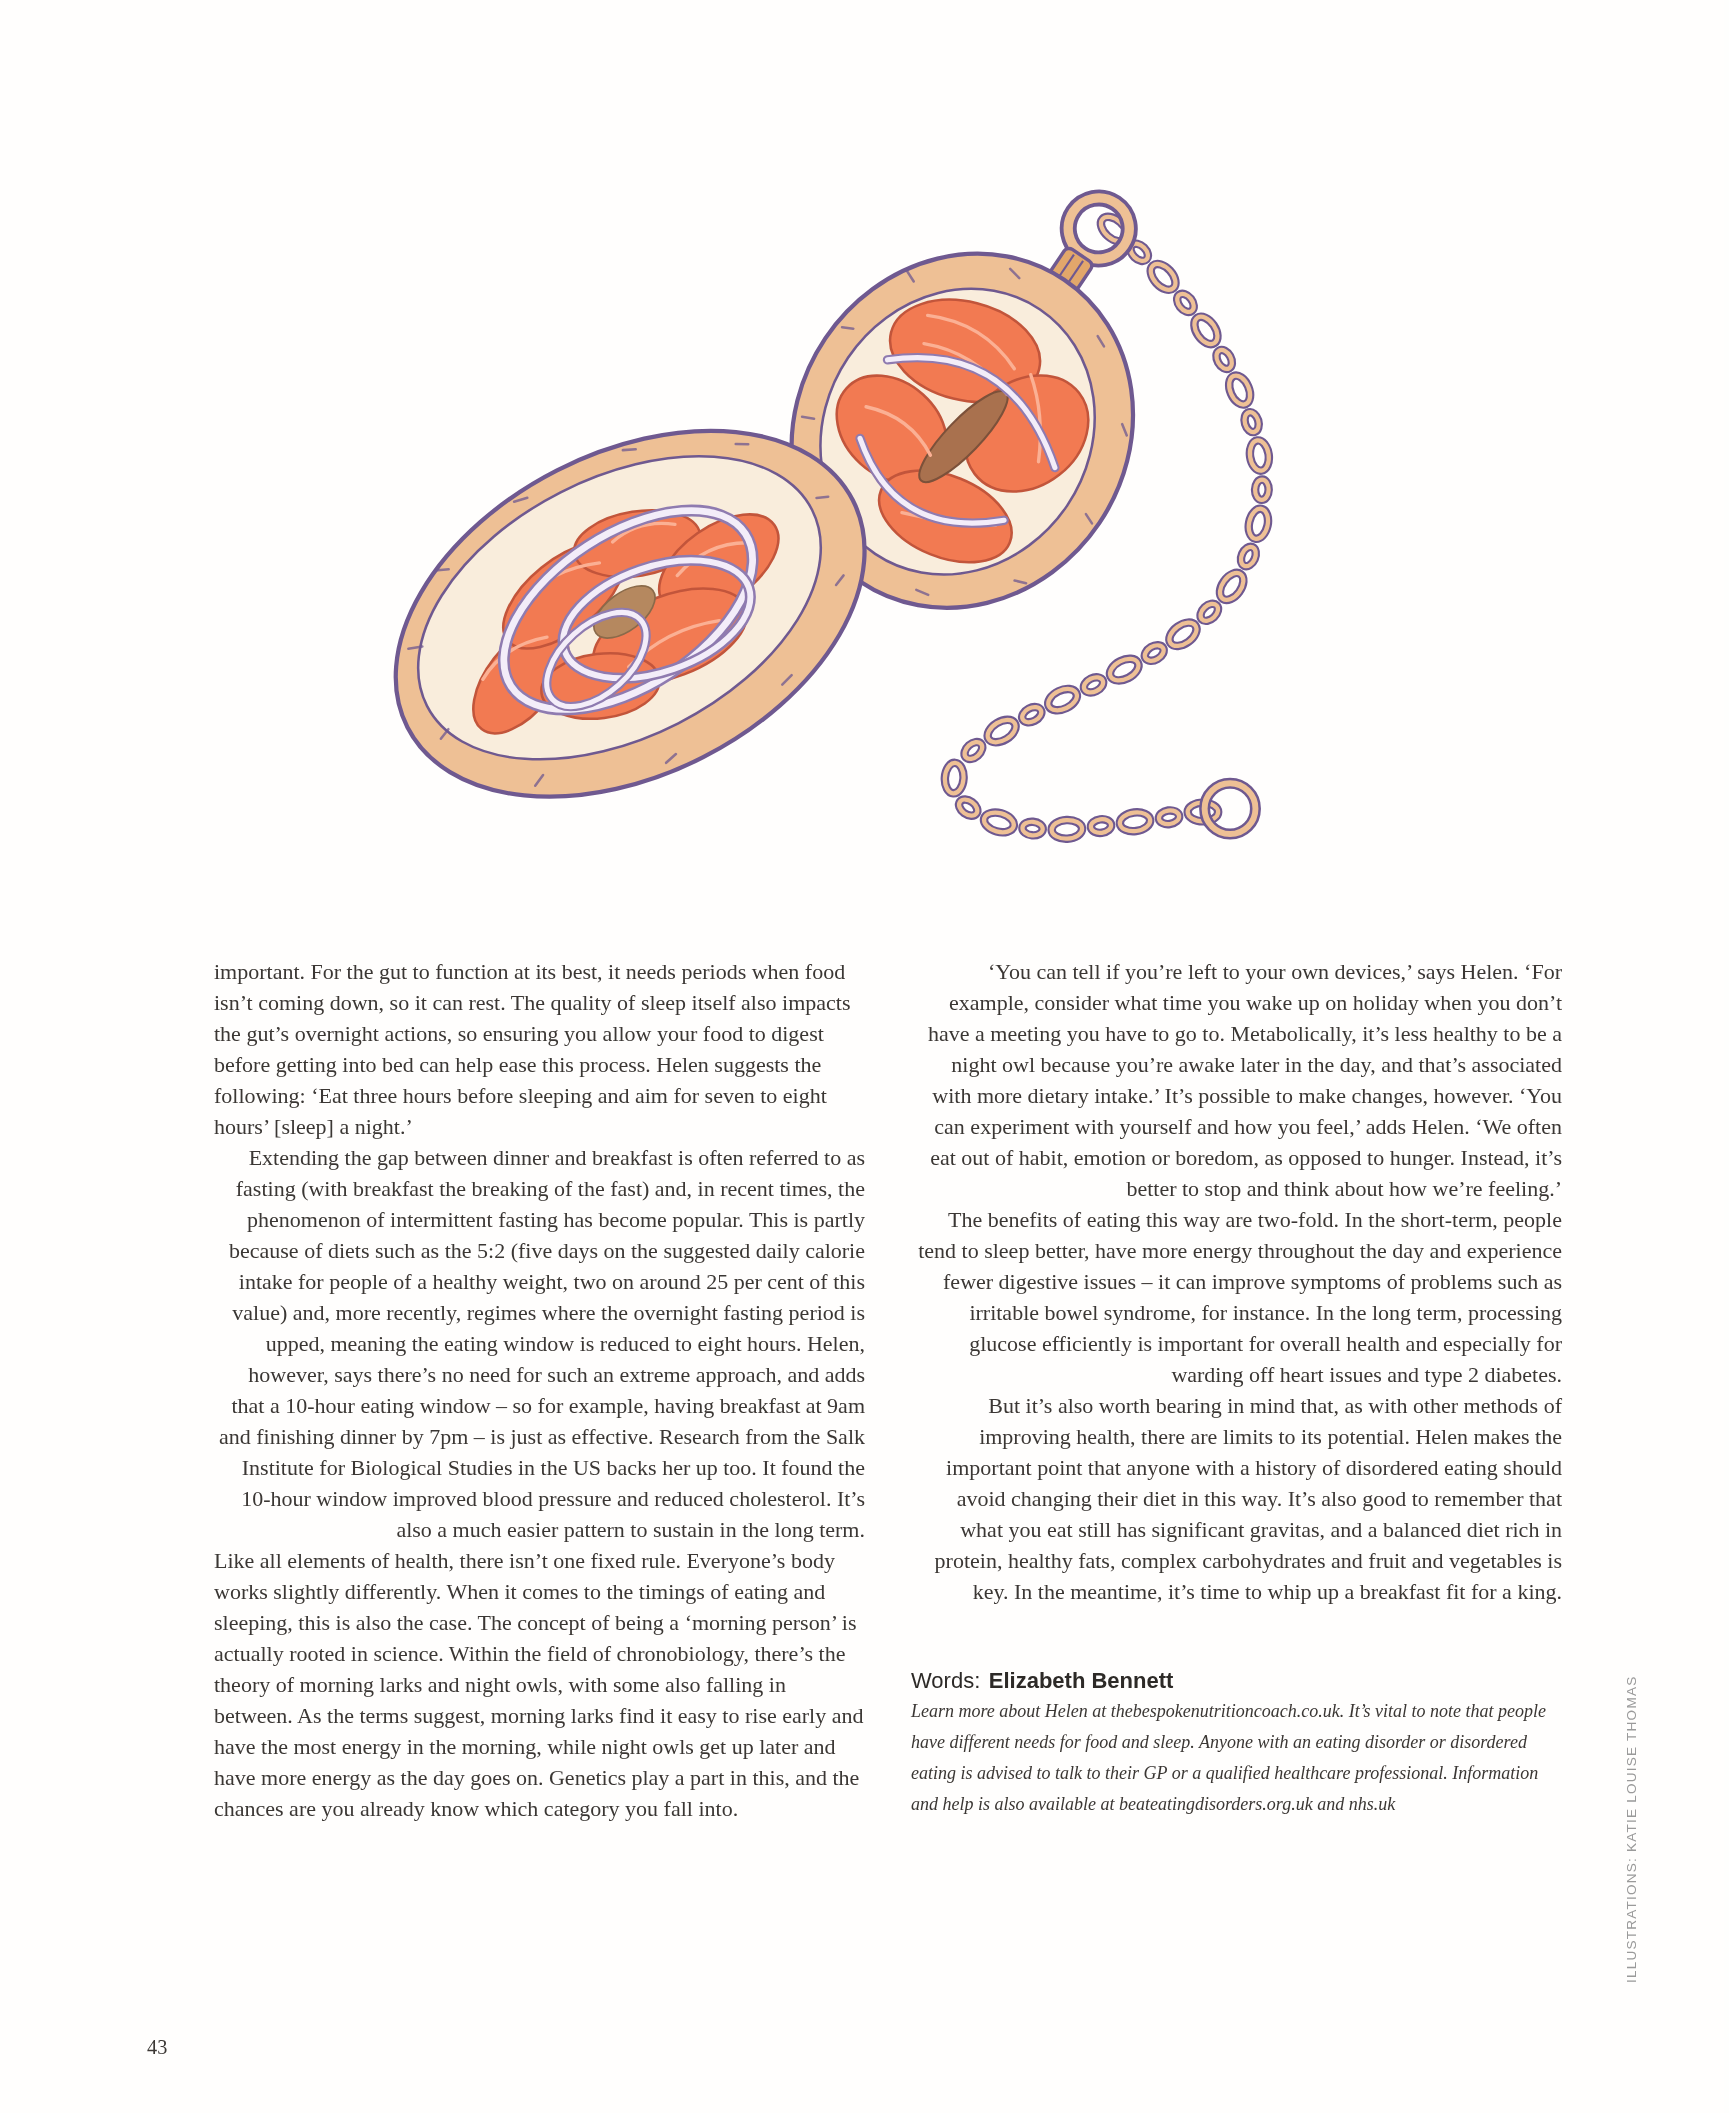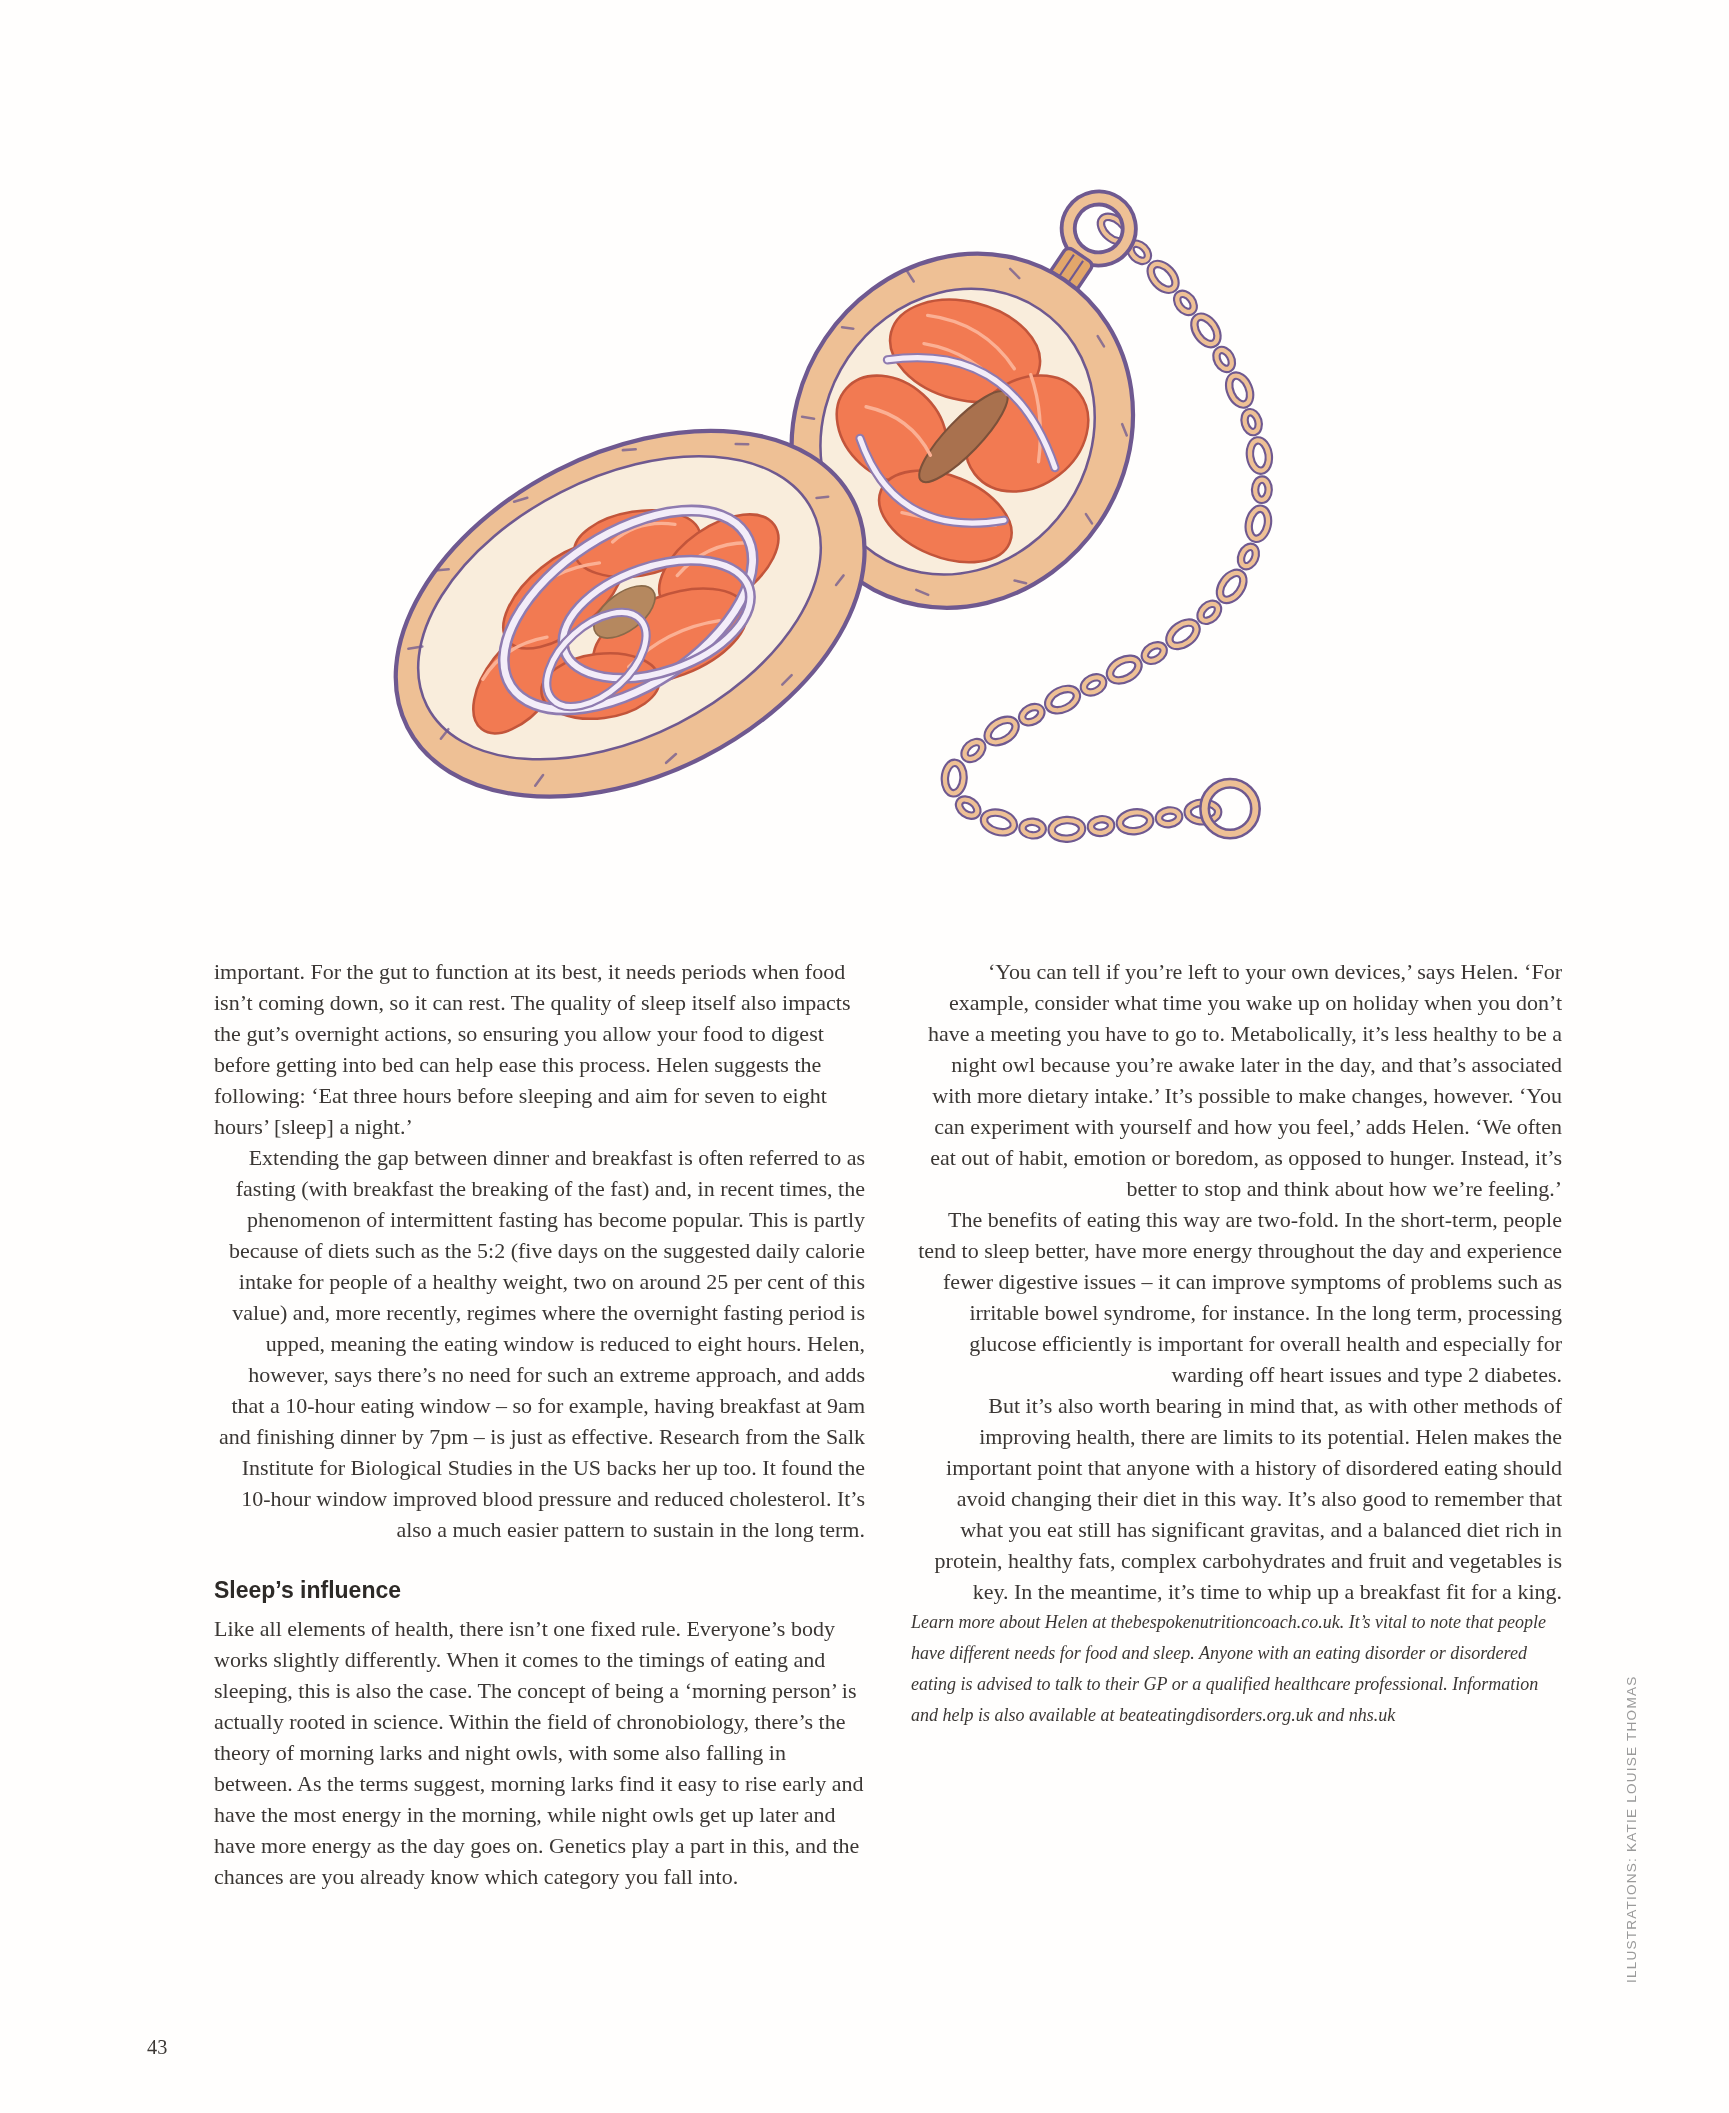--- a/index.html
+++ b/index.html
@@ -221,27 +221,29 @@
             <path d="M-266,30 l13,-6"></path>
         </g>
       </g>
     </svg>
   </div>
 
   <div class="columns">
     <div class="col">
       <p>important. For the gut to function at its best, it needs periods when food isn’t coming down, so it can rest. The quality of sleep itself also impacts the gut’s overnight actions, so ensuring you allow your food to digest before getting into bed can help ease this process. Helen suggests the following: ‘Eat three hours before sleeping and aim for seven to eight hours’ [sleep] a night.’</p>
       <p class="indent">Extending the gap between dinner and breakfast is often referred to as fasting (with breakfast the breaking of the fast) and, in recent times, the phenomenon of intermittent fasting has become popular. This is partly because of diets such as the 5:2 (five days on the suggested daily calorie intake for people of a healthy weight, two on around 25 per cent of this value) and, more recently, regimes where the overnight fasting period is upped, meaning the eating window is reduced to eight hours. Helen, however, says there’s no need for such an extreme approach, and adds that a 10-hour eating window – so for example, having breakfast at 9am and finishing dinner by 7pm – is just as effective. Research from the Salk Institute for Biological Studies in the US backs her up too. It found the 10-hour window improved blood pressure and reduced cholesterol. It’s also a much easier pattern to sustain in the long term.</p>
-      <h3 class="section-heading">Sleep’s influence</h3>
       <p>Like all elements of health, there isn’t one fixed rule. Everyone’s body works slightly differently. When it comes to the timings of eating and sleeping, this is also the case. The concept of being a ‘morning person’ is actually rooted in science. Within the field of chronobiology, there’s the theory of morning larks and night owls, with some also falling in between. As the terms suggest, morning larks find it easy to rise early and have the most energy in the morning, while night owls get up later and have more energy as the day goes on. Genetics play a part in this, and the chances are you already know which category you fall into.</p>
     </div>
     <div class="col">
       <p class="indent">‘You can tell if you’re left to your own devices,’ says Helen. ‘For example, consider what time you wake up on holiday when you don’t have a meeting you have to go to. Metabolically, it’s less healthy to be a night owl because you’re awake later in the day, and that’s associated with more dietary intake.’ It’s possible to make changes, however. ‘You can experiment with yourself and how you feel,’ adds Helen. ‘We often eat out of habit, emotion or boredom, as opposed to hunger. Instead, it’s better to stop and think about how we’re feeling.’</p>
       <p class="indent">The benefits of eating this way are two-fold. In the short-term, people tend to sleep better, have more energy throughout the day and experience fewer digestive issues – it can improve symptoms of problems such as irritable bowel syndrome, for instance. In the long term, processing glucose efficiently is important for overall health and especially for warding off heart issues and type 2 diabetes.</p>
       <p class="indent">But it’s also worth bearing in mind that, as with other methods of improving health, there are limits to its potential. Helen makes the important point that anyone with a history of disordered eating should avoid changing their diet in this way. It’s also good to remember that what you eat still has significant gravitas, and a balanced diet rich in protein, healthy fats, complex carbohydrates and fruit and vegetables is key. In the meantime, it’s time to whip up a breakfast fit for a king.</p>
+      <div class="byline">
+        <span class="words-label">Words:</span><span class="author">Elizabeth Bennett</span>
+      </div>
       <p class="footnote">Learn more about Helen at thebespokenutritioncoach.co.uk. It’s vital to note that people have different needs for food and sleep. Anyone with an eating disorder or disordered eating is advised to talk to their GP or a qualified healthcare professional. Information and help is also available at beateatingdisorders.org.uk and nhs.uk</p>
     </div>
   </div>
 
   <div class="credit-vertical">ILLUSTRATIONS: KATIE LOUISE THOMAS</div>
 
   <div class="page-number">43</div>
 
 </div>
 

